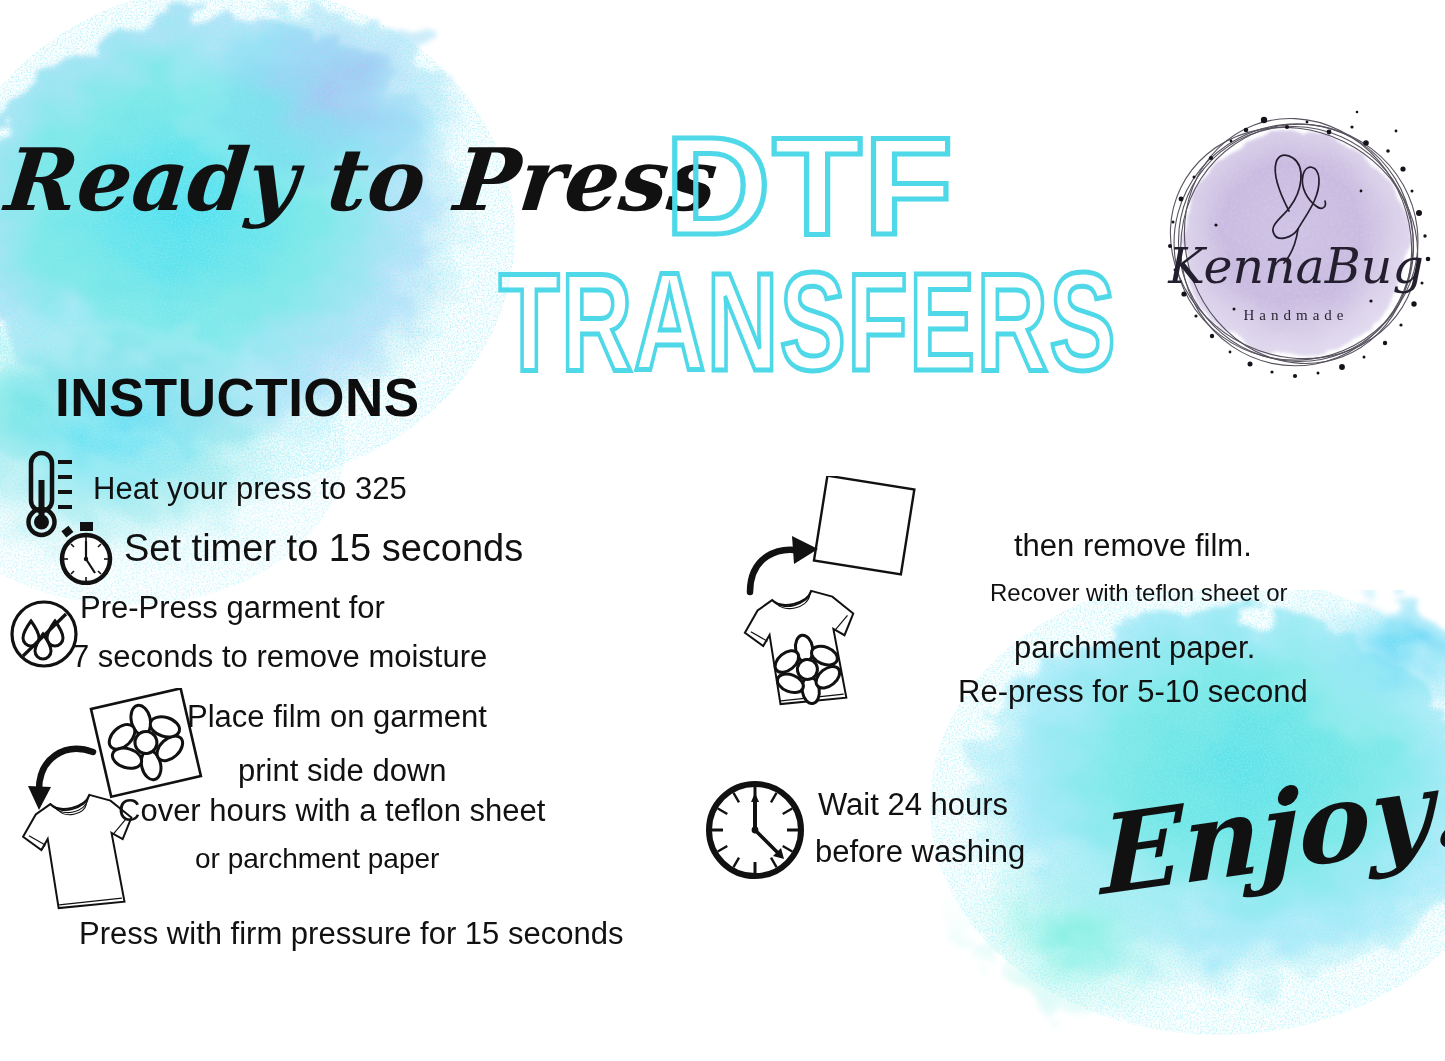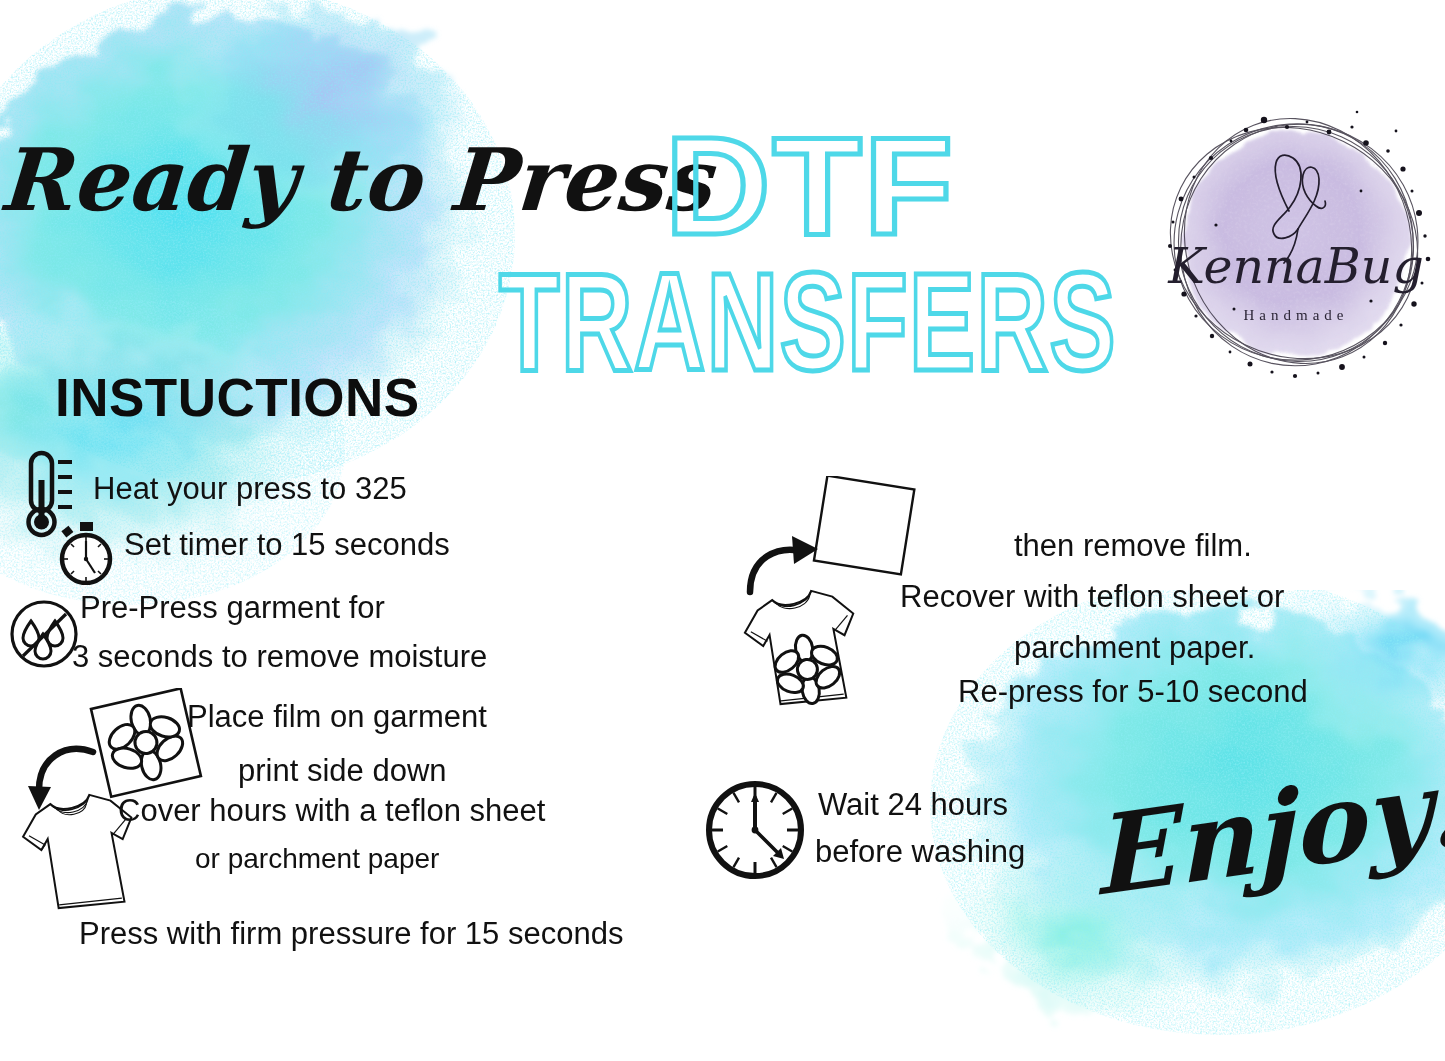--- a/index.html
+++ b/index.html
@@ -446,40 +446,40 @@
       <line x1="52" y1="52" x2="52" y2="20" stroke="#111" stroke-width="4" stroke-linecap="round"></line>
       <polygon points="52,15 48,24 56,24" fill="#111"></polygon>
       <line x1="52" y1="52" x2="76" y2="76" stroke="#111" stroke-width="3.6" stroke-linecap="round"></line>
       <polygon points="81,81 70,78 78,70" fill="#111"></polygon>
       <circle cx="52" cy="52" r="3.4" fill="#111"></circle>
     </svg>
   </div>
 
   <div class="txt" style="left:93px;top:473px;font-size:31px;">Heat your press to 325</div>
 
-  <div class="txt" style="left:124px;top:529px;font-size:31px;">Set timer to 15 seconds</div>
+  <div class="txt" style="left:124px;top:529px;font-size:38px;">Set timer to 15 seconds</div>
 
   <div class="txt" style="left:80px;top:592px;font-size:31px;">Pre-Press garment for</div>
 
-  <div class="txt" style="left:72px;top:641px;font-size:31px;">3 seconds to remove moisture</div>
+  <div class="txt" style="left:72px;top:641px;font-size:31px;">7 seconds to remove moisture</div>
 
   <div class="txt" style="left:187px;top:701px;font-size:31px;">Place film on garment</div>
 
   <div class="txt" style="left:238px;top:755px;font-size:31px;">print side down</div>
 
   <div class="txt" style="left:118px;top:795px;font-size:31px;">Cover hours with a teflon sheet</div>
 
   <div class="txt" style="left:195px;top:845px;font-size:28px;">or parchment paper</div>
 
   <div class="txt" style="left:79px;top:918px;font-size:31px;">Press with firm pressure for 15 seconds</div>
 
 
   <div class="txt" style="left:1014px;top:530px;font-size:31px;">then remove film.</div>
 
-  <div class="txt" style="left:900px;top:581px;font-size:31px;">Recover with teflon sheet or</div>
+  <div class="txt" style="left:990px;top:581px;font-size:24px;">Recover with teflon sheet or</div>
 
   <div class="txt" style="left:1014px;top:632px;font-size:31px;">parchment paper.</div>
 
   <div class="txt" style="left:958px;top:676px;font-size:31px;">Re-press for 5-10 second</div>
 
   <div class="txt" style="left:818px;top:789px;font-size:31px;">Wait 24 hours</div>
 
   <div class="txt" style="left:815px;top:836px;font-size:31px;">before washing</div>
 
   <div id="enjoy">

